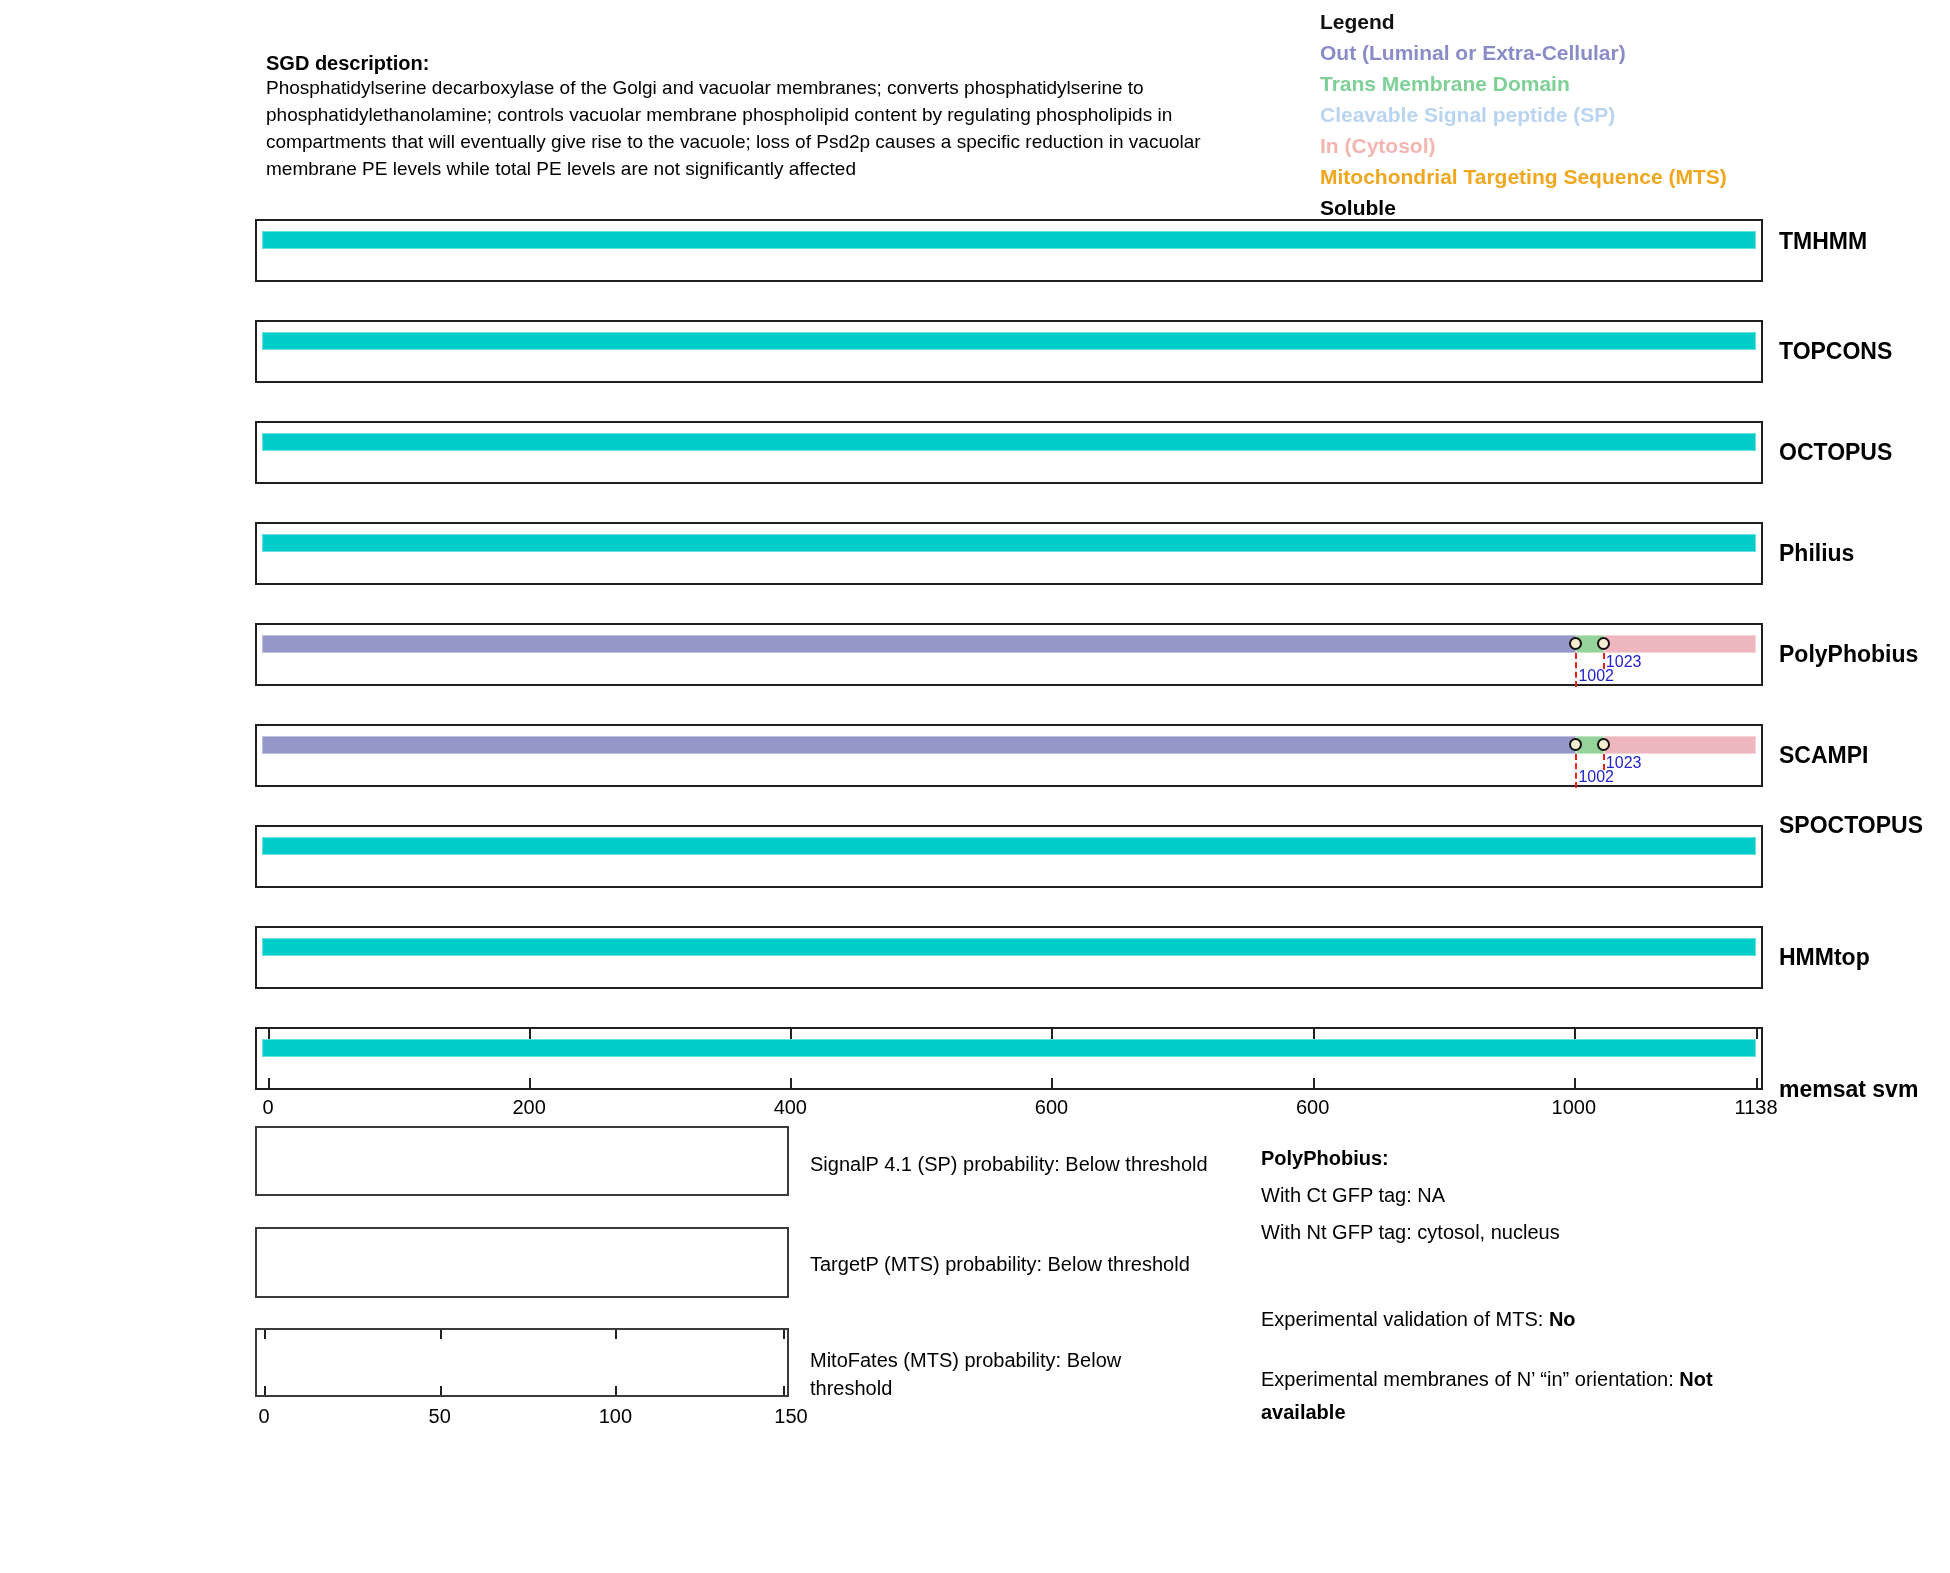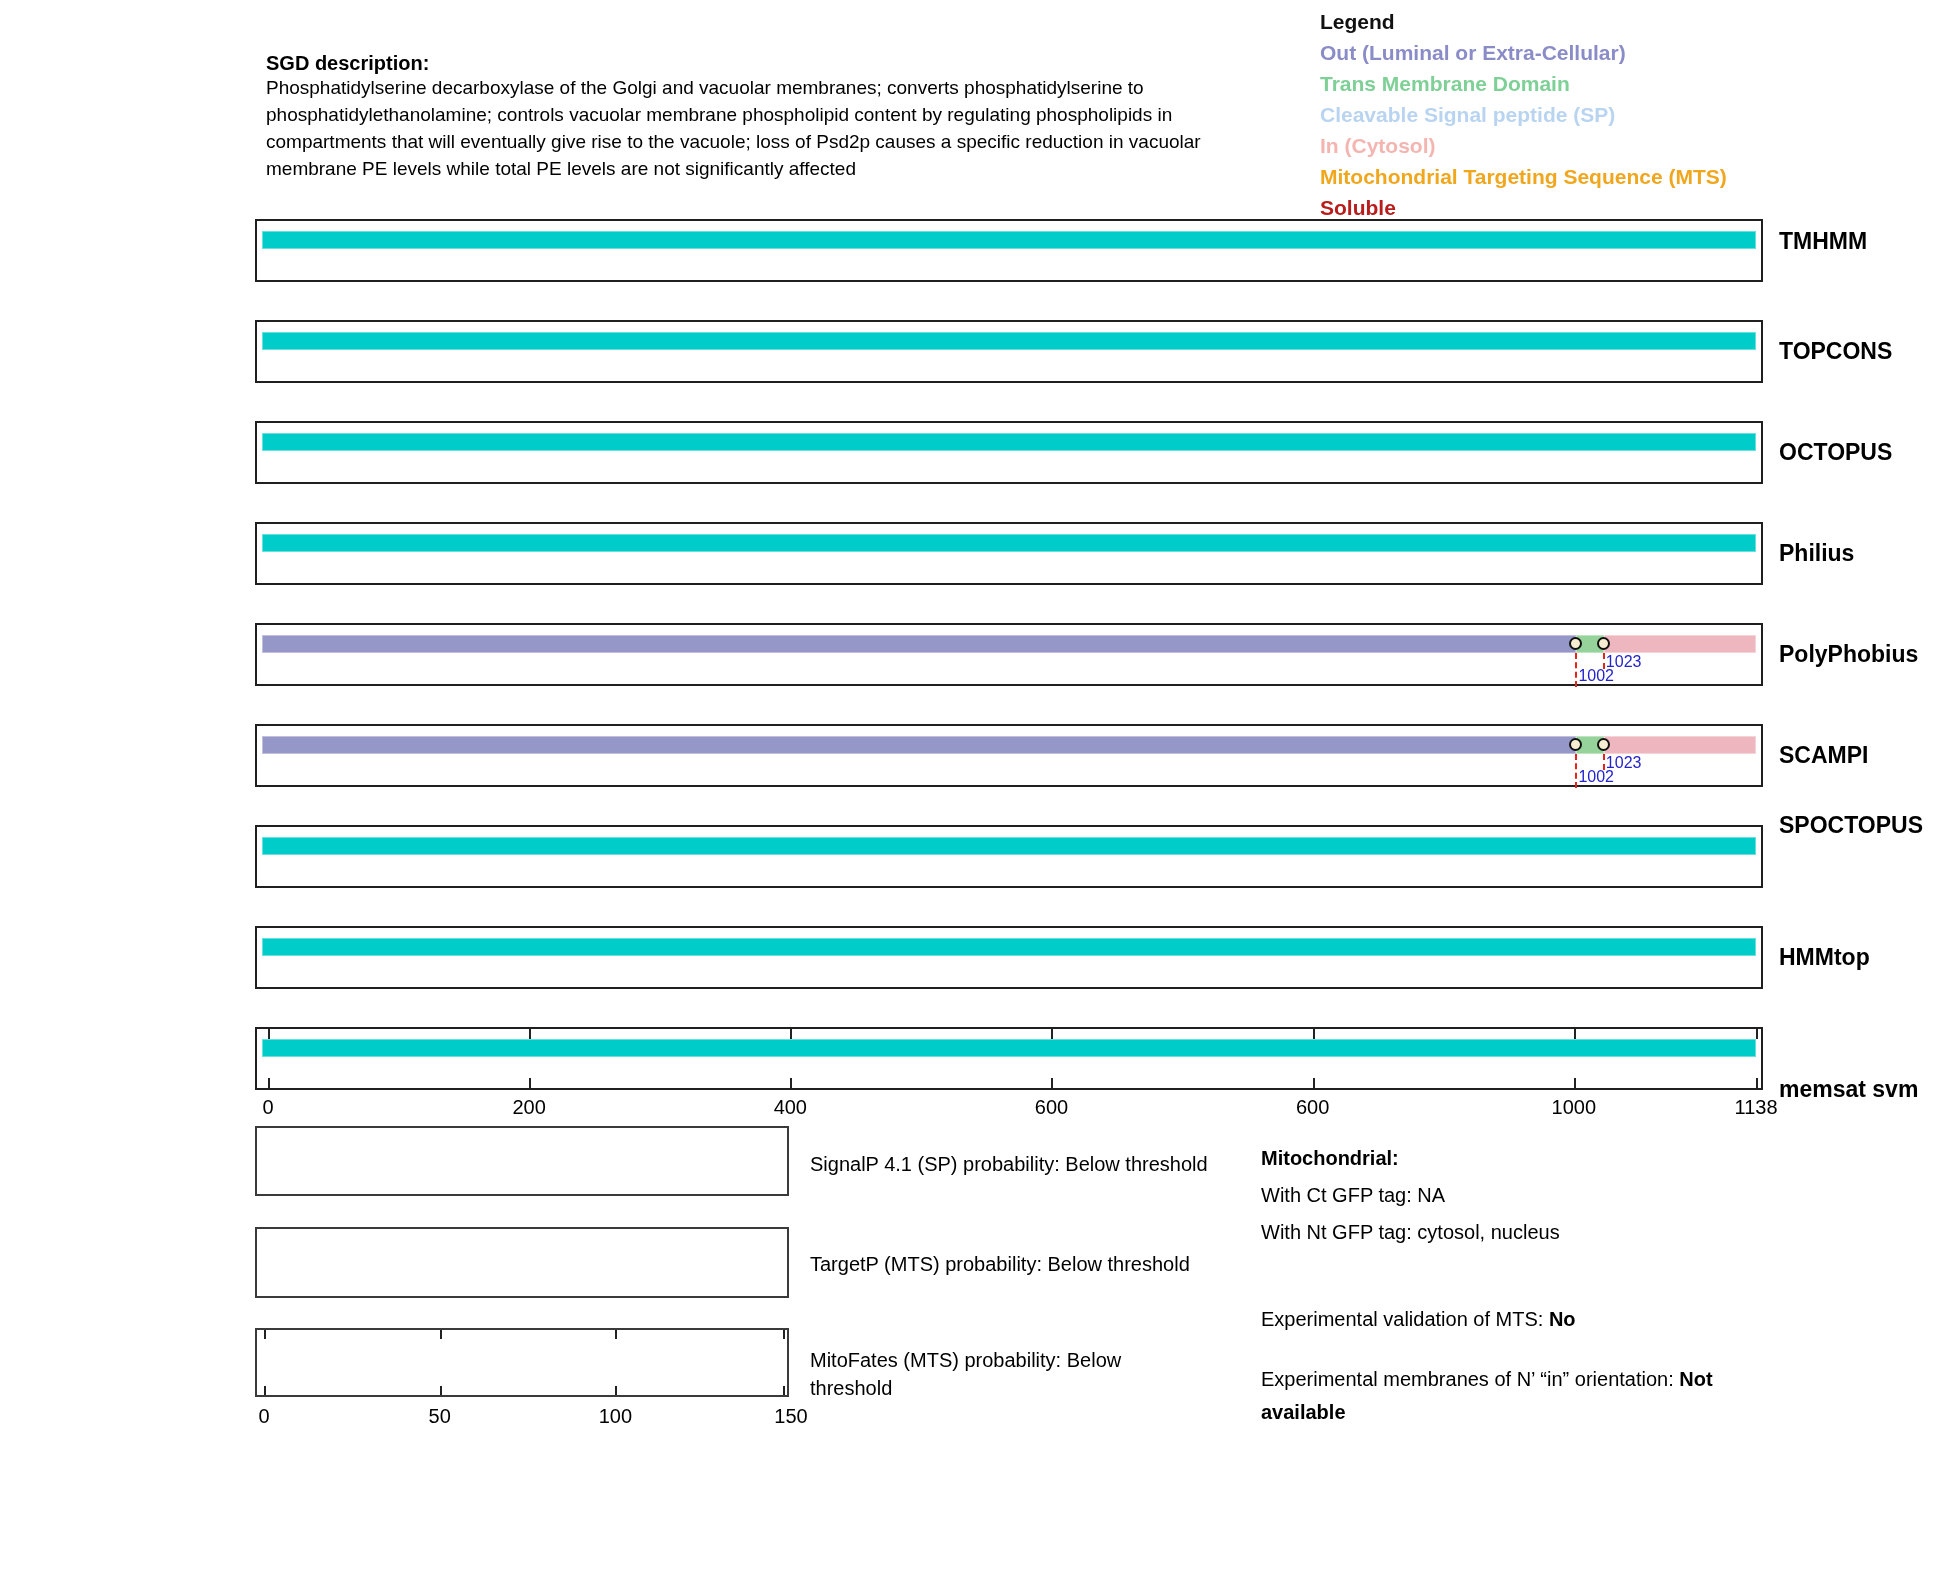--- a/index.html
+++ b/index.html
@@ -38,21 +38,21 @@
   <div class="abs sgd-desc">Phosphatidylserine decarboxylase of the Golgi and vacuolar membranes; converts phosphatidylserine to phosphatidylethanolamine; controls vacuolar membrane phospholipid content by regulating phospholipids in compartments that will eventually give rise to the vacuole; loss of Psd2p causes a specific reduction in vacuolar membrane PE levels while total PE levels are not significantly affected</div>
 
   <div class="abs legend">
     <div class="legend-title">Legend</div>
     <div id="legend-items">
         <div class="legend-item" style="color: rgb(138, 140, 200);">Out (Luminal or Extra-Cellular)</div>
         <div class="legend-item" style="color: rgb(126, 208, 150);">Trans Membrane Domain</div>
         <div class="legend-item" style="color: rgb(185, 212, 241);">Cleavable Signal peptide (SP)</div>
         <div class="legend-item" style="color: rgb(244, 181, 177);">In (Cytosol)</div>
         <div class="legend-item" style="color: rgb(240, 166, 29);">Mitochondrial Targeting Sequence (MTS)</div>
-        <div class="legend-item" style="color: #b91c1c;">Soluble</div>
+        <div class="legend-item" style="color: #000000;">Soluble</div>
       </div>
   </div>
 
   <div id="tracks-root">
       <div class="track-box" style="left: 255px; top: 219px; width: 1504px; height: 59px;">
         <div class="bar-seg" style="left: 5px; width: 1494px; background: rgb(0, 205, 201);"></div>
       </div>
       <div class="track-label" style="left: 1779px; top: 228px;">TMHMM</div>
       <div class="track-box" style="left: 255px; top: 320px; width: 1504px; height: 59px;">
         <div class="bar-seg" style="left: 5px; width: 1494px; background: rgb(0, 205, 201);"></div>
@@ -143,21 +143,21 @@
       </div>
       <div class="axis-num" style="left: 264px; top: 1405px;">0</div>
       <div class="axis-num" style="left: 439.667px; top: 1405px;">50</div>
       <div class="axis-num" style="left: 615.333px; top: 1405px;">100</div>
       <div class="axis-num" style="left: 791px; top: 1405px;">150</div>
       <div class="prob-label" style="left: 810px; top: 1346px;">MitoFates (MTS) probability: Below</div>
       <div class="prob-label" style="left: 810px; top: 1374px;">threshold</div>
     </div>
 
   <div id="loc-root">
-      <div class="abs loc-title" style="left: 1261px; top: 1147px;">Mitochondrial:</div>
+      <div class="abs loc-title" style="left: 1261px; top: 1147px;">PolyPhobius:</div>
       <div class="abs loc-line" style="left: 1261px; top: 1184px;">With Ct GFP tag: NA</div>
       <div class="abs loc-line" style="left: 1261px; top: 1221px;">With Nt GFP tag: cytosol, nucleus</div>
     </div>
   <div id="val-root">
       <div class="abs val-line" style="left: 1261px; top: 1303px; width: 520px;"><span>Experimental validation of MTS: </span><span class="val-bold">No</span></div>
       <div class="abs val-line" style="left: 1261px; top: 1363px; width: 520px;"><span>Experimental membranes of N’ “in” orientation: </span><span class="val-bold">Not available</span></div>
     </div>
 </div>
 
 </body></html>

